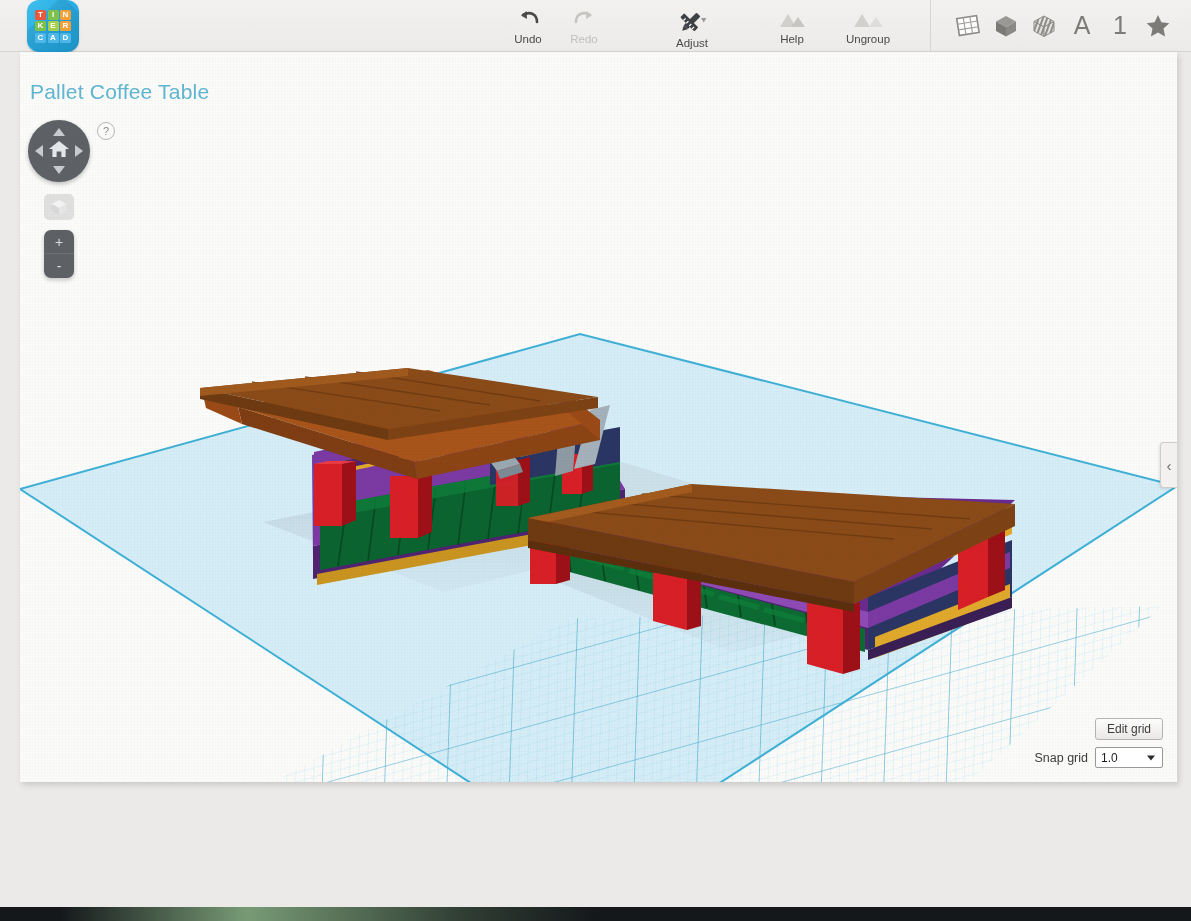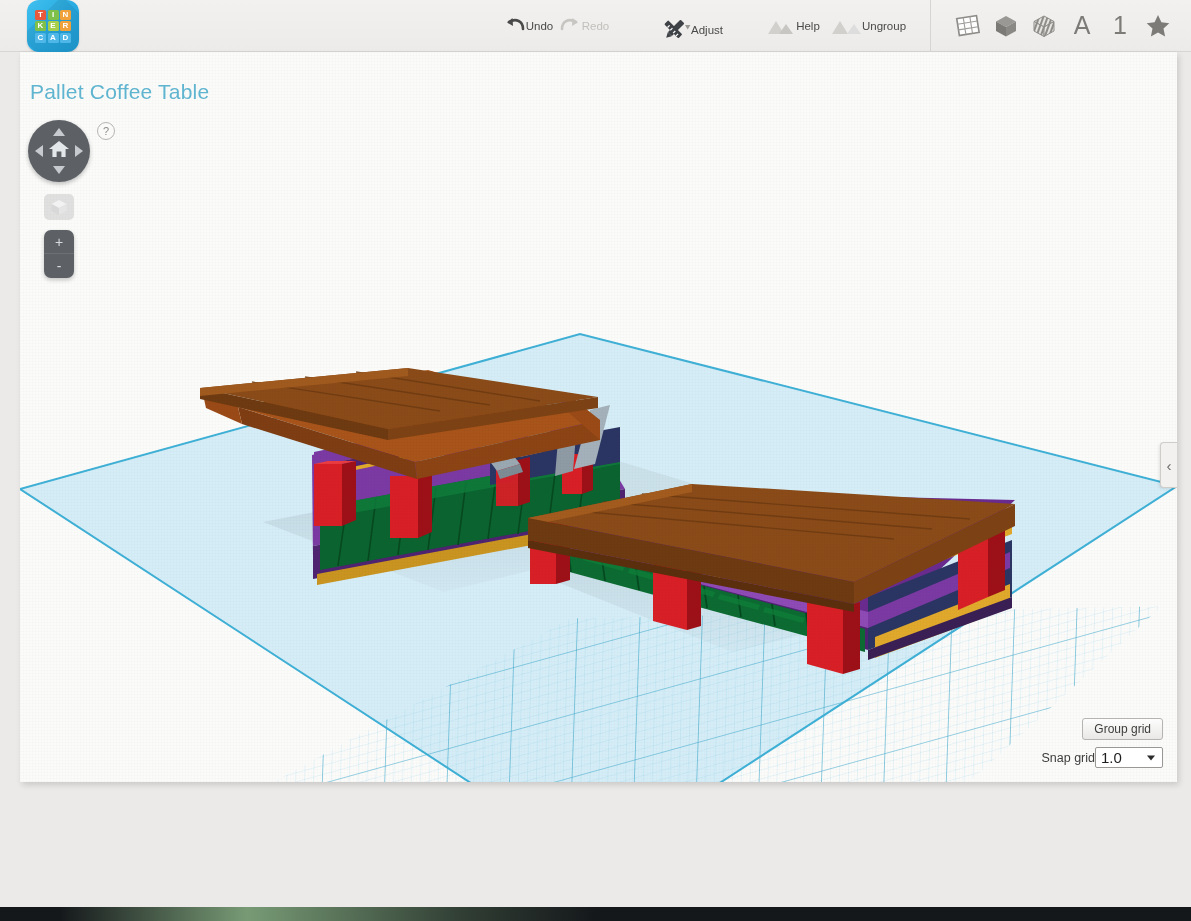--- a/index.html
+++ b/index.html
@@ -41,21 +41,21 @@
 
   .menu{ display:flex; align-items:center; margin-left:24px; height:52px; }
   .menu-item{
     font-size:15px; color:#4c4c4c; padding:0 19px; height:30px; line-height:30px;
     border-right:1px solid #dcdad7; cursor:pointer;
   }
   .menu-item:first-child{ border-left:1px solid #dcdad7; }
 
   .tool-group{ display:flex; align-items:center; margin-left:auto; height:52px; }
   .tool{
-    width:56px; height:48px; display:flex; flex-direction:row;
+    width:56px; height:48px; display:flex; flex-direction:column;
     align-items:center; justify-content:center; cursor:pointer; position:relative;
   }
   .tool .ico{ height:26px; display:flex; align-items:center; justify-content:center; }
   .tool .lbl{ font-size:11.5px; margin-top:1px; color:#4a4a4a; }
   .tool.disabled .lbl{ color:#c2c0bd; }
   .tool.wide{ width:72px; }
 
   .right-icons{
     display:flex; align-items:center; height:52px;
     border-left:1px solid #d7d5d2; margin-left:26px; padding:0 14px 0 18px;
@@ -132,25 +132,25 @@
 
   
   .gridctl{ position:absolute; right:14px; bottom:14px; text-align:right; }
   .editgrid{
     background:linear-gradient(#fdfdfd,#e9e8e6);
     border:1px solid #b6b4b1; border-radius:3px;
     font-size:12px; color:#3d3d3d; padding:3px 11px; cursor:pointer;
     font-family:"Liberation Sans",sans-serif;
   }
   .snaprow{ display:flex;align-items:center; justify-content:flex-end; margin-top:7px; }
-  .snaplbl{ font-size:12.5px; color:#3d3d3d; }
+  .snaplbl{ font-size:12.5px; color:#3d3d3d; margin-right:7px; }
   .snapsel{
     width:68px; height:21px; border:1px solid #9a9895; background:#fff;
     border-radius:2px; display:flex; align-items:center; position:relative;
-    font-size:15px; color:#1d1d1d; padding-left:5px; cursor:pointer;
+    font-size:12px; color:#1d1d1d; padding-left:5px; cursor:pointer;
   }
   .snapsel .cv{ flex:0 0 auto; }
   .snapsel .caret{
     position:absolute; right:7px; top:50%; transform:translateY(-50%);
     width:0;height:0;border-left:4.5px solid transparent;border-right:4.5px solid transparent;
     border-top:5px solid #2b2b2b;
   }
 
   
   .botstrip{
@@ -514,21 +514,21 @@
 
     <div class="zoomcol">
       <div class="zoombtn plus">+</div>
       <div class="zoombtn">-</div>
     </div>
   </div>
 
   <div class="panel-tab">‹</div>
 
   <div class="gridctl">
-    <button class="editgrid">Group grid</button>
+    <button class="editgrid">Edit grid</button>
     <div class="snaprow">
       <span class="snaplbl">Snap grid</span>
       <div class="snapsel">
         <span class="cv">1.0</span>
         <span class="caret"></span>
       </div>
     </div>
   </div>
 </div>
 

